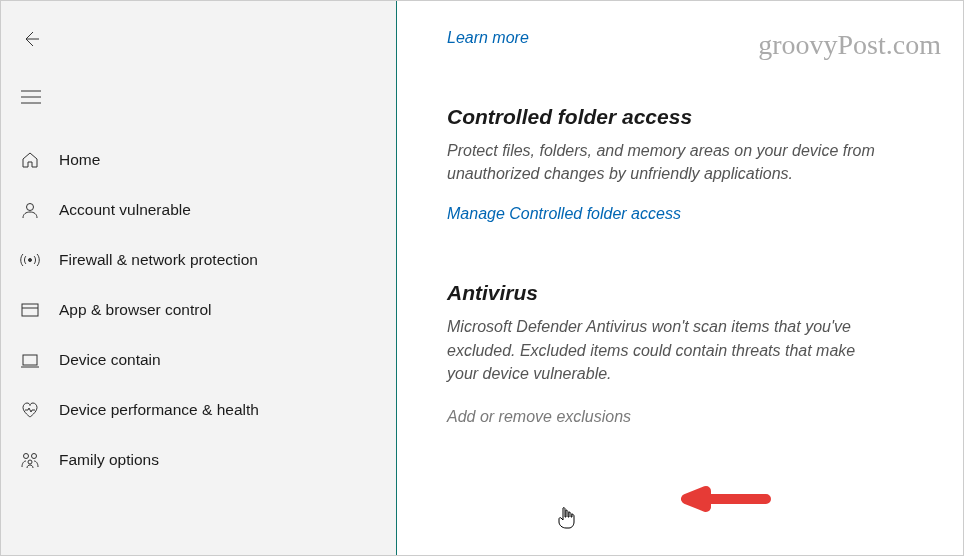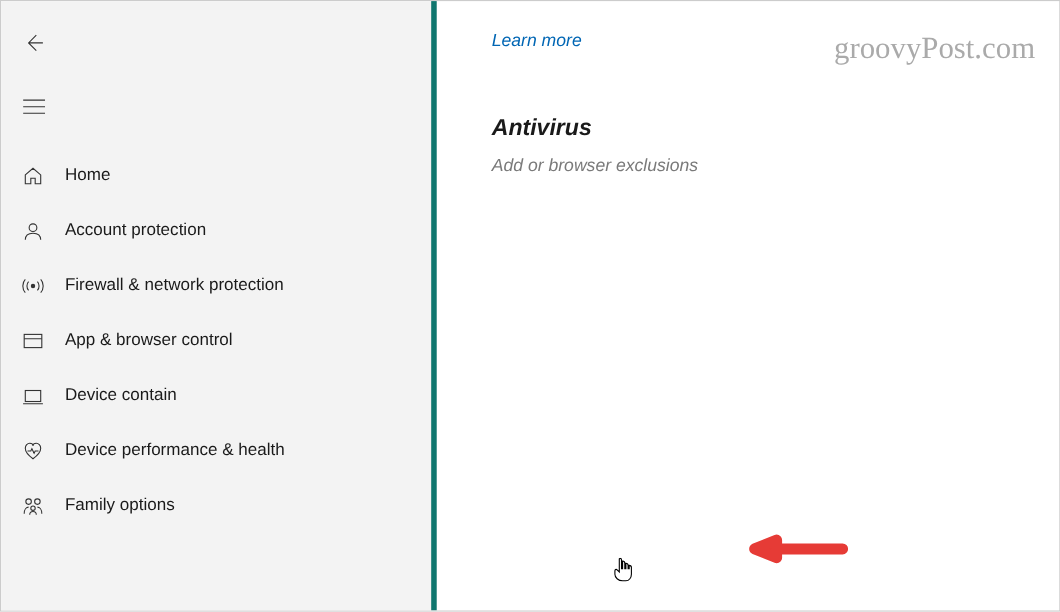--- a/index.html
+++ b/index.html
@@ -9,21 +9,21 @@
       width: 964px;
       height: 556px;
       overflow: hidden;
       border: 1px solid #ccc;
       position: relative;
     }
     .container { display: flex; height: 100%; }
     .sidebar {
       width: 396px;
       background: #f3f3f3;
-      border-right: 5px solid #0f766e;
+      border-right: 1px solid #0f766e;
       padding-top: 18px;
       flex-shrink: 0;
     }
     .back-btn {
       width: 40px; height: 40px;
       display: flex; align-items: center; justify-content: center;
       margin-left: 10px;
       cursor: pointer;
     }
     .hamburger {
@@ -144,21 +144,21 @@
         </span>
         <span class="nav-label">Home</span>
       </li>
       <li class="nav-item">
         <span class="nav-icon">
           <svg width="20" height="20" viewBox="0 0 20 20" fill="none" stroke="#333" stroke-width="1">
               <circle cx="10" cy="7" r="3.5"></circle>
               <path d="M3 18 C3 14 6 12 10 12 C14 12 17 14 17 18"></path>
             </svg>
         </span>
-        <span class="nav-label">Account protection</span>
+        <span class="nav-label">Account vulnerable</span>
       </li>
       <li class="nav-item">
         <span class="nav-icon">
           <svg width="22" height="20" viewBox="0 0 22 20" fill="none" stroke="#333" stroke-width="1">
               <circle cx="11" cy="10" r="1.5" fill="#333"></circle>
               <path d="M7 6 C5 8 5 12 7 14 M15 6 C17 8 17 12 15 14 M4 4 C1 7 1 13 4 16 M18 4 C21 7 21 13 18 16"></path>
             </svg>
         </span>
         <span class="nav-label">Firewall &amp; network protection</span>
       </li>
@@ -199,24 +199,30 @@
             </svg>
         </span>
         <span class="nav-label">Family options</span>
       </li>
     </ul>
   </nav>
 
   <main class="content">
     <a class="link">Learn more</a>
 
+    <section class="section">
+      <h2 class="section-heading">Controlled folder access</h2>
+      <p class="section-desc">Protect files, folders, and memory areas on your device from unauthorized changes by unfriendly applications.</p>
+      <a class="section-link">Manage Controlled folder access</a>
+    </section>
 
     <section class="section">
       <h2 class="section-heading">Antivirus</h2>
-      <a class="grey-link">Add or browser exclusions</a>
+      <p class="section-desc">Microsoft Defender Antivirus won't scan items that you've excluded. Excluded items could contain threats that make your device vulnerable.</p>
+      <a class="grey-link">Add or remove exclusions</a>
     </section>
   </main>
 </div>
 
 <div class="watermark">groovyPost.com</div>
 
 <svg class="arrow-annotation" width="90" height="40" viewBox="0 0 90 40">
   <path d="M85 20 L25 20 L25 12 L5 20 L25 28 L25 20" fill="#e63b36" stroke="#e63b36" stroke-width="10" stroke-linejoin="round" stroke-linecap="round"></path>
 </svg>
 

